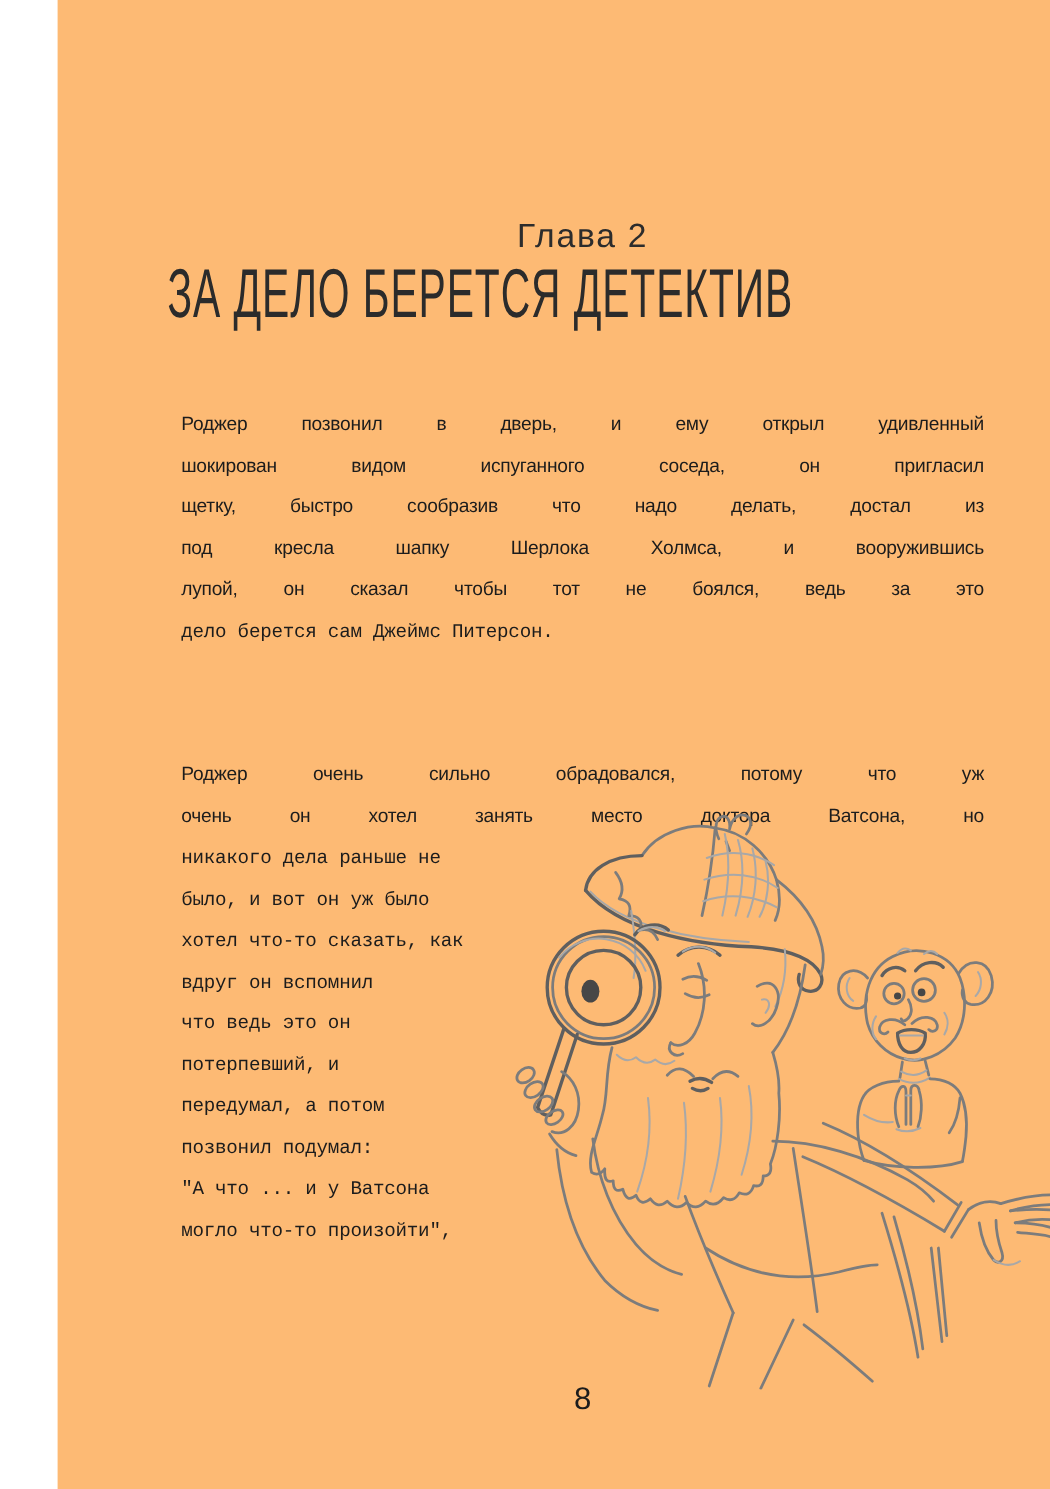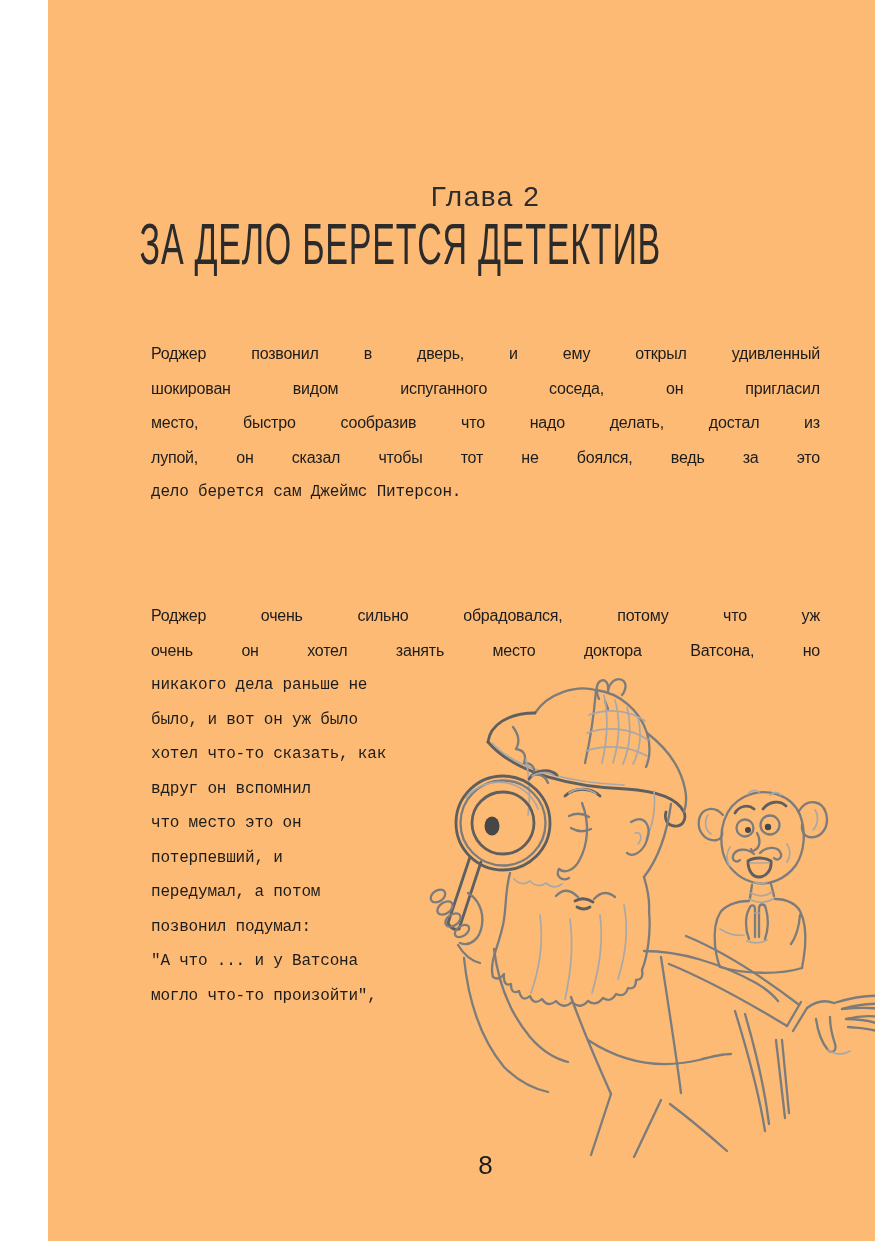--- a/index.html
+++ b/index.html
@@ -6,21 +6,21 @@
   .page{position:relative;width:875px;height:1241px;background:#fdba74;overflow:hidden;
         font-family:"Liberation Sans",sans-serif;color:#1e1e1e;margin-left:48px;}
   .chapter{position:absolute;top:181px;left:0;width:100%;text-align:center;
            font-size:28px;letter-spacing:1.5px;color:#2c2c2c;}
   .title-wrap{position:absolute;top:210px;left:0;width:100%;text-align:left;}
   .book-title{display:inline-block;font-size:46px;text-transform:uppercase;letter-spacing:1px;
               color:#2b2b2b;transform:scale(0.74,1.25);transform-origin:center top;white-space:nowrap;}
   .para{position:absolute;left:103px;width:669px;font-size:16px;line-height:34.5px;
         letter-spacing:-0.2px;color:#1c1c1c;}
   .p1{top:337px;}
-  .p2{top:599px;}
+  .p2{top:629px;}
   .ln{height:34.5px;}
   .just{text-align:justify;text-align-last:justify;-moz-text-align-last:justify;}
   .left{text-align:left;white-space:nowrap;font-family:Liberation Mono, monospace;}
   .pageno{position:absolute;top:1150px;left:0;width:100%;text-align:center;font-size:26px;color:#1c1c1c;}
   .illu{position:absolute;left:370px;top:663px;width:505px;height:495px;pointer-events:none;}
   .s {fill:none;stroke:#7c7c7c;stroke-width:2.3;stroke-linecap:round;stroke-linejoin:round;}
   .sd{fill:none;stroke:#5f5f5f;stroke-width:2.8;stroke-linecap:round;stroke-linejoin:round;}
   .sl{fill:none;stroke:#a8a8a8;stroke-width:1.7;stroke-linecap:round;stroke-linejoin:round;}
   .fd{fill:#474747;stroke:none;}
 </style>
@@ -31,33 +31,34 @@
 
   <div class="chapter">Глава 2</div>
 
   <div class="title-wrap">
     <span class="book-title">За дело берется Детектив</span>
   </div>
 
   <div class="para p1">
     <div class="ln just">Роджер позвонил в дверь, и ему открыл удивленный</div>
     <div class="ln just">шокирован видом испуганного соседа, он пригласил</div>
-    <div class="ln just">место, быстро сообразив что надо делать, достал из</div>
+    <div class="ln just">щетку, быстро сообразив что надо делать, достал из</div>
+    <div class="ln just">под кресла шапку Шерлока Холмса, и вооружившись</div>
     <div class="ln just">лупой, он сказал чтобы тот не боялся, ведь за это</div>
     <div class="ln left">дело берется сам Джеймс Питерсон.</div>
   </div>
 
   <div class="para p2">
     <div class="ln just">Роджер очень сильно обрадовался, потому что уж</div>
     <div class="ln just">очень он хотел занять место доктора Ватсона, но</div>
     <div class="ln left">никакого дела раньше не</div>
     <div class="ln left">было, и вот он уж было</div>
     <div class="ln left">хотел что-то сказать, как</div>
     <div class="ln left">вдруг он вспомнил</div>
-    <div class="ln left">что место это он</div>
+    <div class="ln left">что ведь это он</div>
     <div class="ln left">потерпевший, и</div>
     <div class="ln left">передумал, а потом</div>
     <div class="ln left">позвонил подумал:</div>
     <div class="ln left">"А что ... и у Ватсона</div>
     <div class="ln left">могло что-то произойти",</div>
   </div>
 
   <svg class="illu" viewBox="0 0 505 495" aria-hidden="true">
 
     <g>

